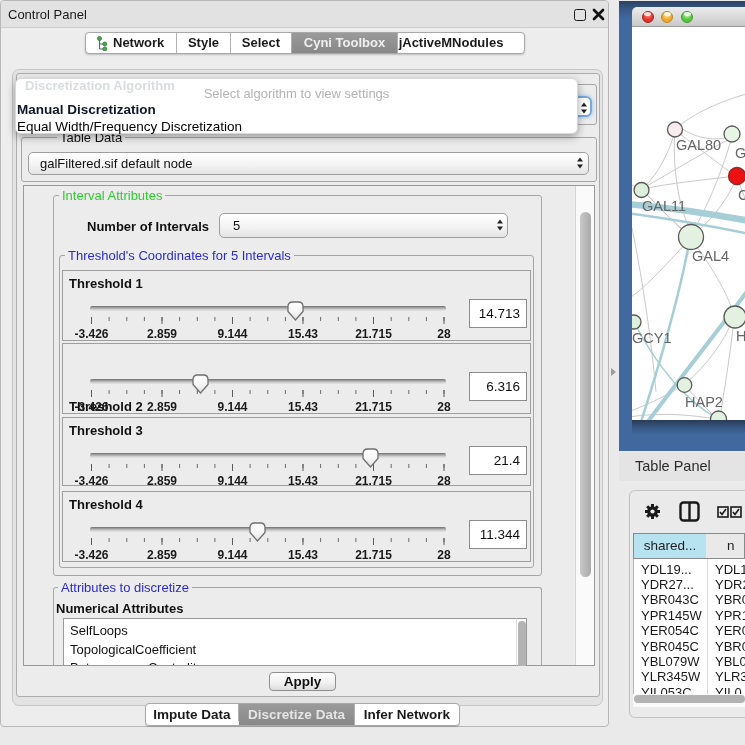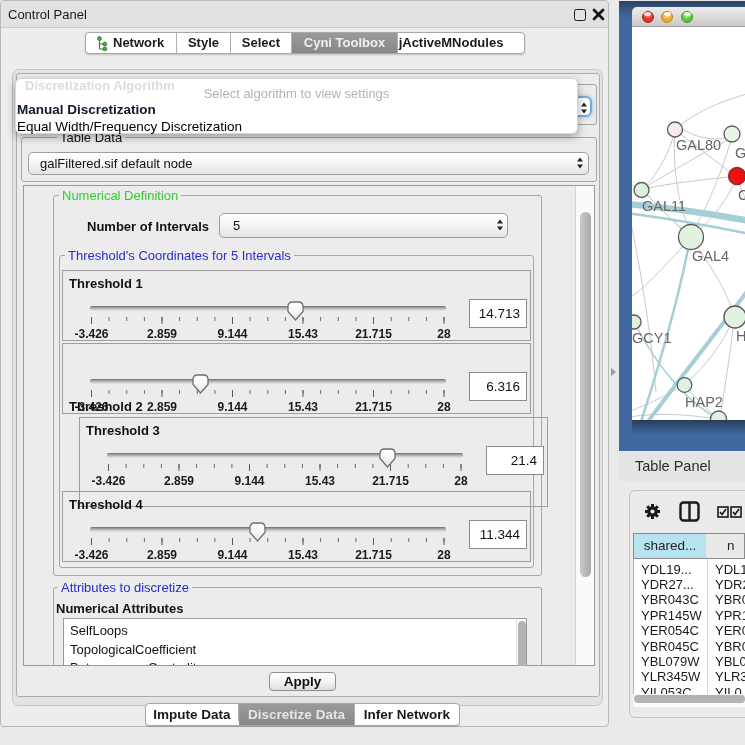--- a/index.html
+++ b/index.html
@@ -159,21 +159,21 @@
 <div class="gtitle" style="left:28px;top:131px;color:#111;margin-left:29px;">Table Data</div>
 <div class="abs combo" style="left:28px;top:152px;width:561px;height:23px;line-height:21px;padding-left:11px;">galFiltered.sif default node</div>
 <svg class="abs" style="left:576px;top:157px;" width="8" height="12" viewBox="0 0 8 12">
     <path d="M4,0.5 L7,4.5 L1,4.5 Z" fill="#222"></path>
     <path d="M4,11.5 L7,7.5 L1,7.5 Z" fill="#222"></path>
   </svg>
 <div class="abs" style="left:23px;top:185px;width:572px;height:481px;background:#ececec;border:1px solid #999;"></div>
 <div class="abs" style="left:575px;top:186px;width:19px;height:479px;background:#fafafa;border-left:1px solid #d5d5d5;"></div>
 <div class="abs" style="left:580px;top:212px;width:11px;height:365px;border-radius:6px;background:linear-gradient(90deg,#c9c9c9,#a9a9a9);"></div>
 <div class="abs group" style="left:53px;top:195px;width:489px;height:381px;"></div>
-<div class="gtitle" style="left:59px;top:189px;color:#30cc30;">Numerical Definition</div>
+<div class="gtitle" style="left:59px;top:189px;color:#30cc30;">Interval Attributes</div>
 <div class="abs b13" style="left:87px;top:219px;">Number of Intervals</div>
 <div class="abs combo" style="left:219px;top:213px;width:289px;height:25px;line-height:23px;padding-left:13px;">5</div>
 <svg class="abs" style="left:496px;top:219px;" width="8" height="12" viewBox="0 0 8 12">
     <path d="M4,0.5 L7,4.5 L1,4.5 Z" fill="#222"></path>
     <path d="M4,11.5 L7,7.5 L1,7.5 Z" fill="#222"></path>
   </svg>
 <div class="abs group" style="left:59px;top:255px;width:475px;height:313px;"></div>
 <div class="gtitle" style="left:65px;top:249px;color:#2a2ad4;">Threshold's Coordinates for 5 Intervals</div>
 <div class="abs" style="left:62px;top:270px;width:469px;height:71px;border:1px solid #9e9e9e;">
 <div class="thlabel" style="left:6px;top:5px;">Threshold 1</div>
@@ -268,21 +268,21 @@
 <defs>
         <linearGradient id="tg2" x1="0" y1="0" x2="0" y2="1">
           <stop offset="0" stop-color="#ffffff"></stop>
           <stop offset="0.5" stop-color="#f6f6f6"></stop>
           <stop offset="1" stop-color="#e2e2e2"></stop>
         </linearGradient>
       </defs>
     </svg>
 <div class="vfield" style="left:406px;top:28px;">6.316</div>
 </div>
-<div class="abs" style="left:62px;top:417px;width:469px;height:90px;border:1px solid #9e9e9e;margin-left:17px;">
+<div class="abs" style="left:62px;top:417px;width:469px;height:69px;border:1px solid #9e9e9e;">
 <div class="thlabel" style="left:6px;top:5px;">Threshold 3</div>
 <div class="track" style="left:27px;top:35px;width:356px;"></div>
 <svg class="tickrow" style="left:28px;top:46px;" width="355" height="8" viewBox="0 0 355 8">
       <line x1="0.5" y1="0" x2="0.5" y2="4" stroke="#6a6a6a" stroke-width="1"></line>
       <line x1="18.1" y1="0" x2="18.1" y2="4" stroke="#6a6a6a" stroke-width="1"></line>
       <line x1="35.8" y1="0" x2="35.8" y2="4" stroke="#6a6a6a" stroke-width="1"></line>
       <line x1="53.4" y1="0" x2="53.4" y2="4" stroke="#6a6a6a" stroke-width="1"></line>
       <line x1="71.0" y1="0" x2="71.0" y2="4" stroke="#6a6a6a" stroke-width="1"></line>
       <line x1="88.6" y1="0" x2="88.6" y2="4" stroke="#6a6a6a" stroke-width="1"></line>
       <line x1="106.3" y1="0" x2="106.3" y2="4" stroke="#6a6a6a" stroke-width="1"></line>

